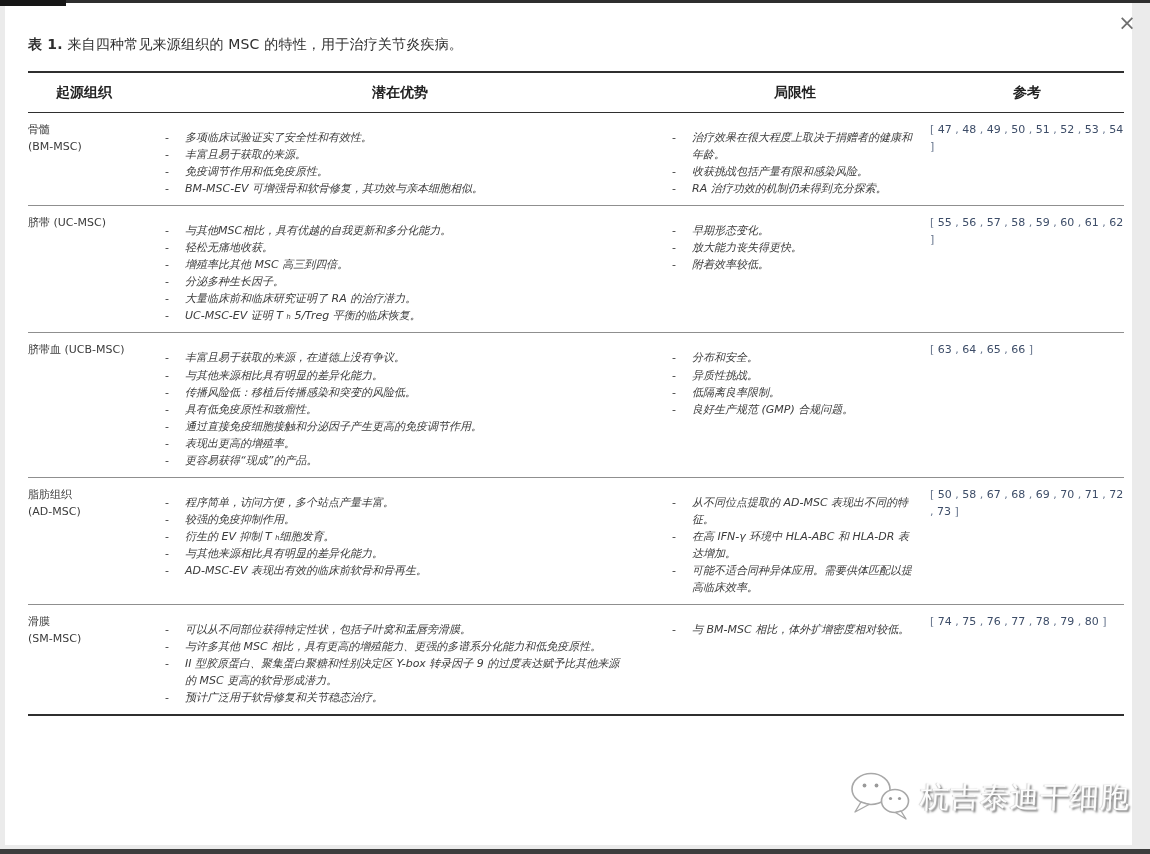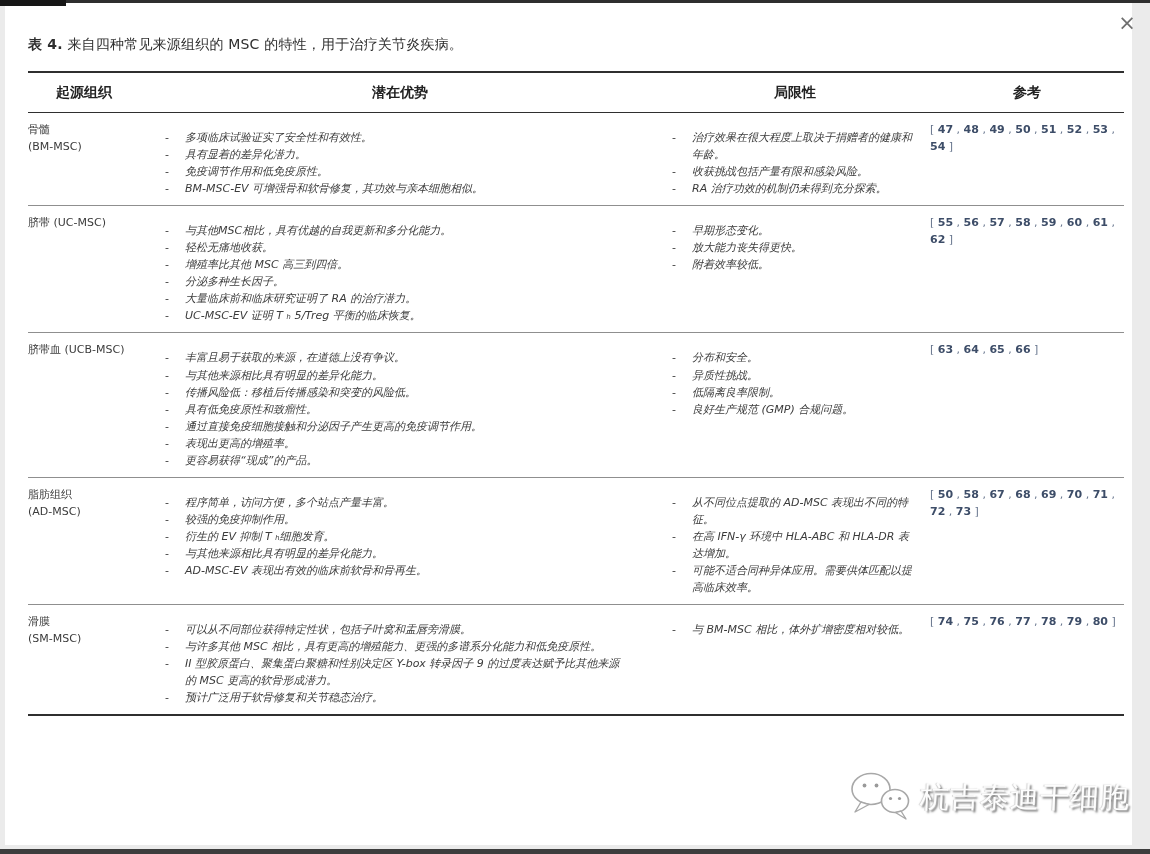--- a/index.html
+++ b/index.html
@@ -56,21 +56,21 @@
   }
   table.msc tr:last-child td { border-bottom:2px solid #2f2f2f; }
   td.c-tissue { white-space:pre-line; padding-right:6px; color:#3b3b3b; }
   ul.bullets { list-style:none; margin:8px 0 0 0; padding:0; }
   td.c-adv ul.bullets { padding-left:25px; padding-right:34px; }
   td.c-lim ul.bullets { padding-left:12px; padding-right:12px; }
   ul.bullets li { display:flex; }
   ul.bullets .dash { flex:0 0 20px; }
   ul.bullets .txt { flex:1;font-style:italic; }
   td.c-refs { padding:8px 2px 0 5px; line-height:1.65; }
-  .ref-num { font-weight:bold; cursor:pointer;text-align:right; }
+  .ref-num { font-weight:normal; cursor:pointer;text-align:right; }
   .watermark {
     position:absolute; top:770px; left:848px;
     display:flex; align-items:center; gap:6px;
     z-index:5;
     pointer-events:none;
   }
   .watermark-text {
     font-size:29px;
     letter-spacing:1px;
     color:#fdfdfd;
@@ -83,21 +83,21 @@
 <body>
 
 <div class="frame-top"></div>
 <div class="frame-top-notch"></div>
 
 <div class="panel"></div>
 
 <div class="close-btn">×</div>
 
 <div class="page-title">
-  <span class="t-bold">表 4.</span><span> 来自四种常见来源组织的 MSC 的特性，用于治疗关节炎疾病。</span>
+  <span class="t-bold">表 1.</span><span> 来自四种常见来源组织的 MSC 的特性，用于治疗关节炎疾病。</span>
 </div>
 
 <table class="msc">
   <colgroup>
     <col style="width:112px">
     <col style="width:520px">
     <col style="width:270px">
     <col style="width:194px">
   </colgroup>
   <thead>
@@ -113,21 +113,21 @@
         <td class="c-tissue">骨髓
 (BM-MSC)</td>
         <td class="c-adv">
           <ul class="bullets">
             <li>
               <span class="dash">-</span>
               <span class="txt">多项临床试验证实了安全性和有效性。</span>
             </li>
             <li>
               <span class="dash">-</span>
-              <span class="txt">具有显着的差异化潜力。</span>
+              <span class="txt">丰富且易于获取的来源。</span>
             </li>
             <li>
               <span class="dash">-</span>
               <span class="txt">免疫调节作用和低免疫原性。</span>
             </li>
             <li>
               <span class="dash">-</span>
               <span class="txt">BM-MSC-EV 可增强骨和软骨修复，其功效与亲本细胞相似。</span>
             </li>
           </ul>

